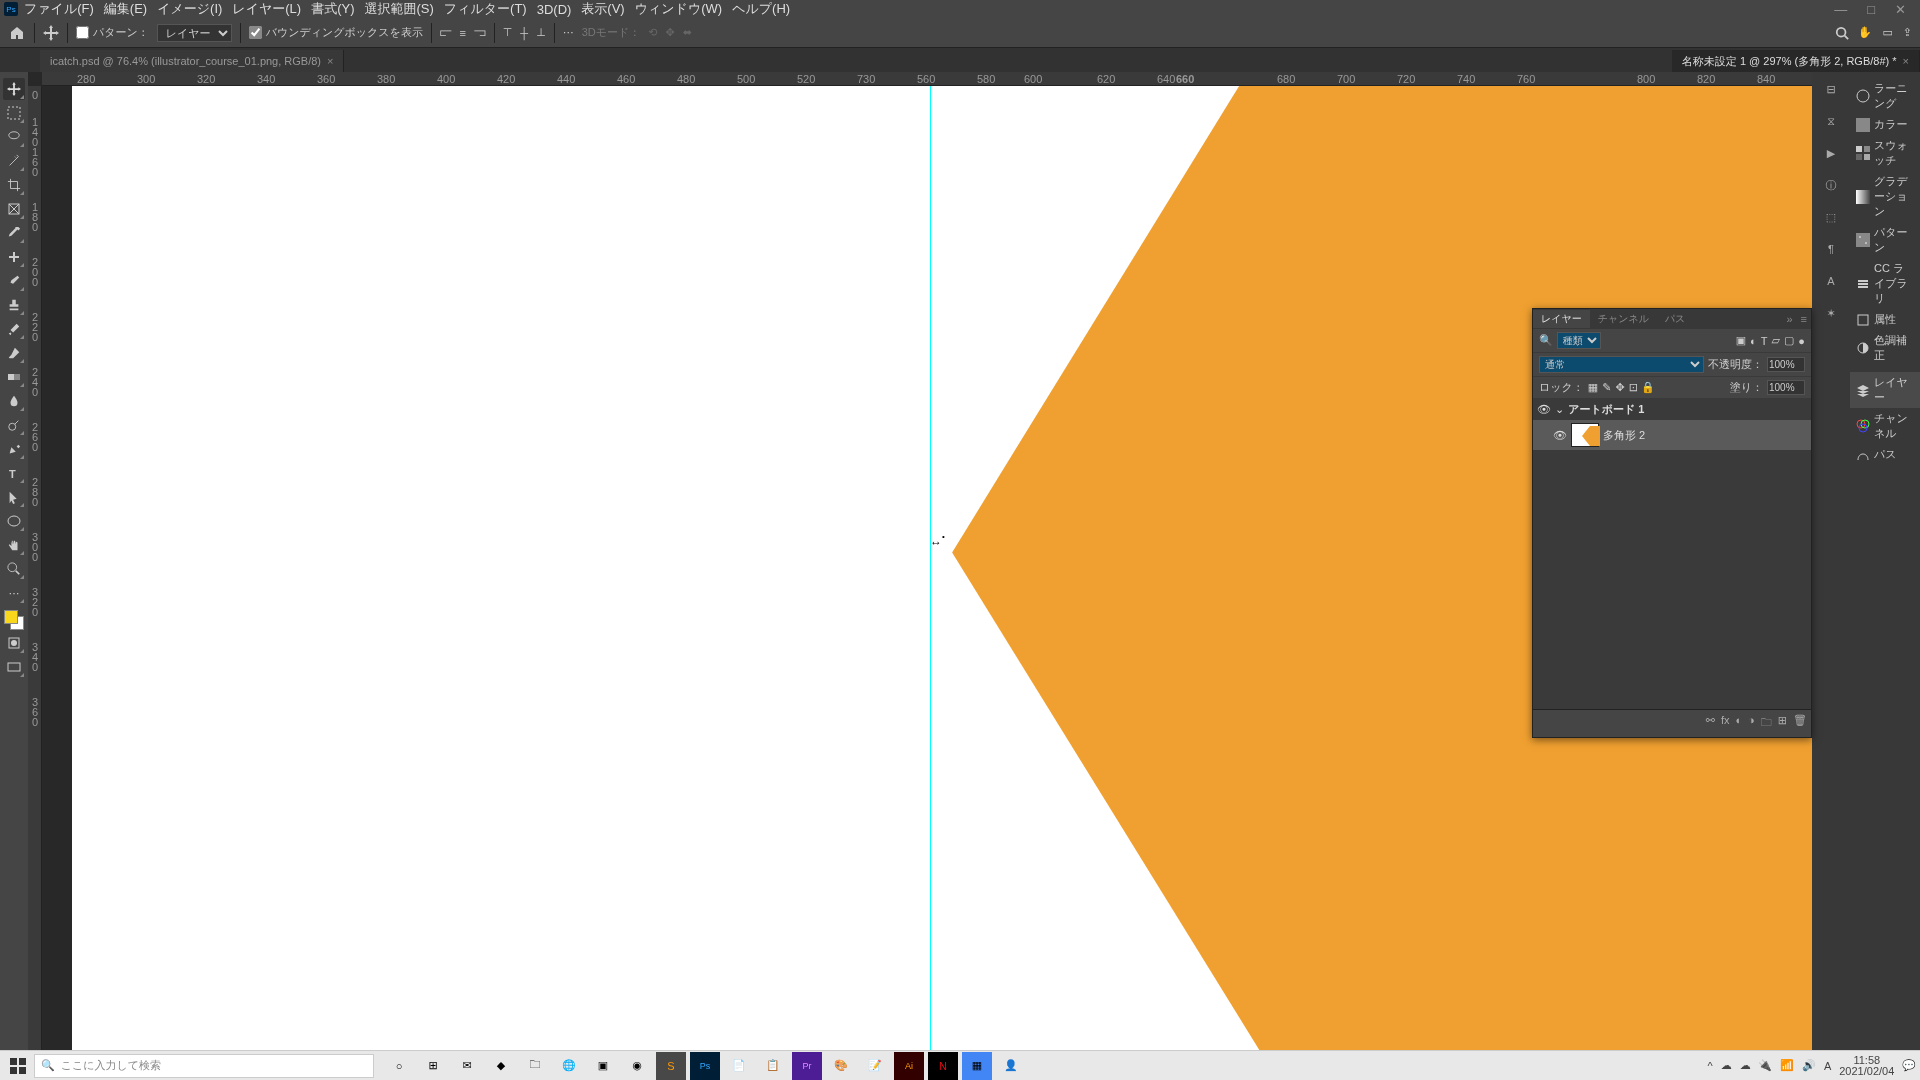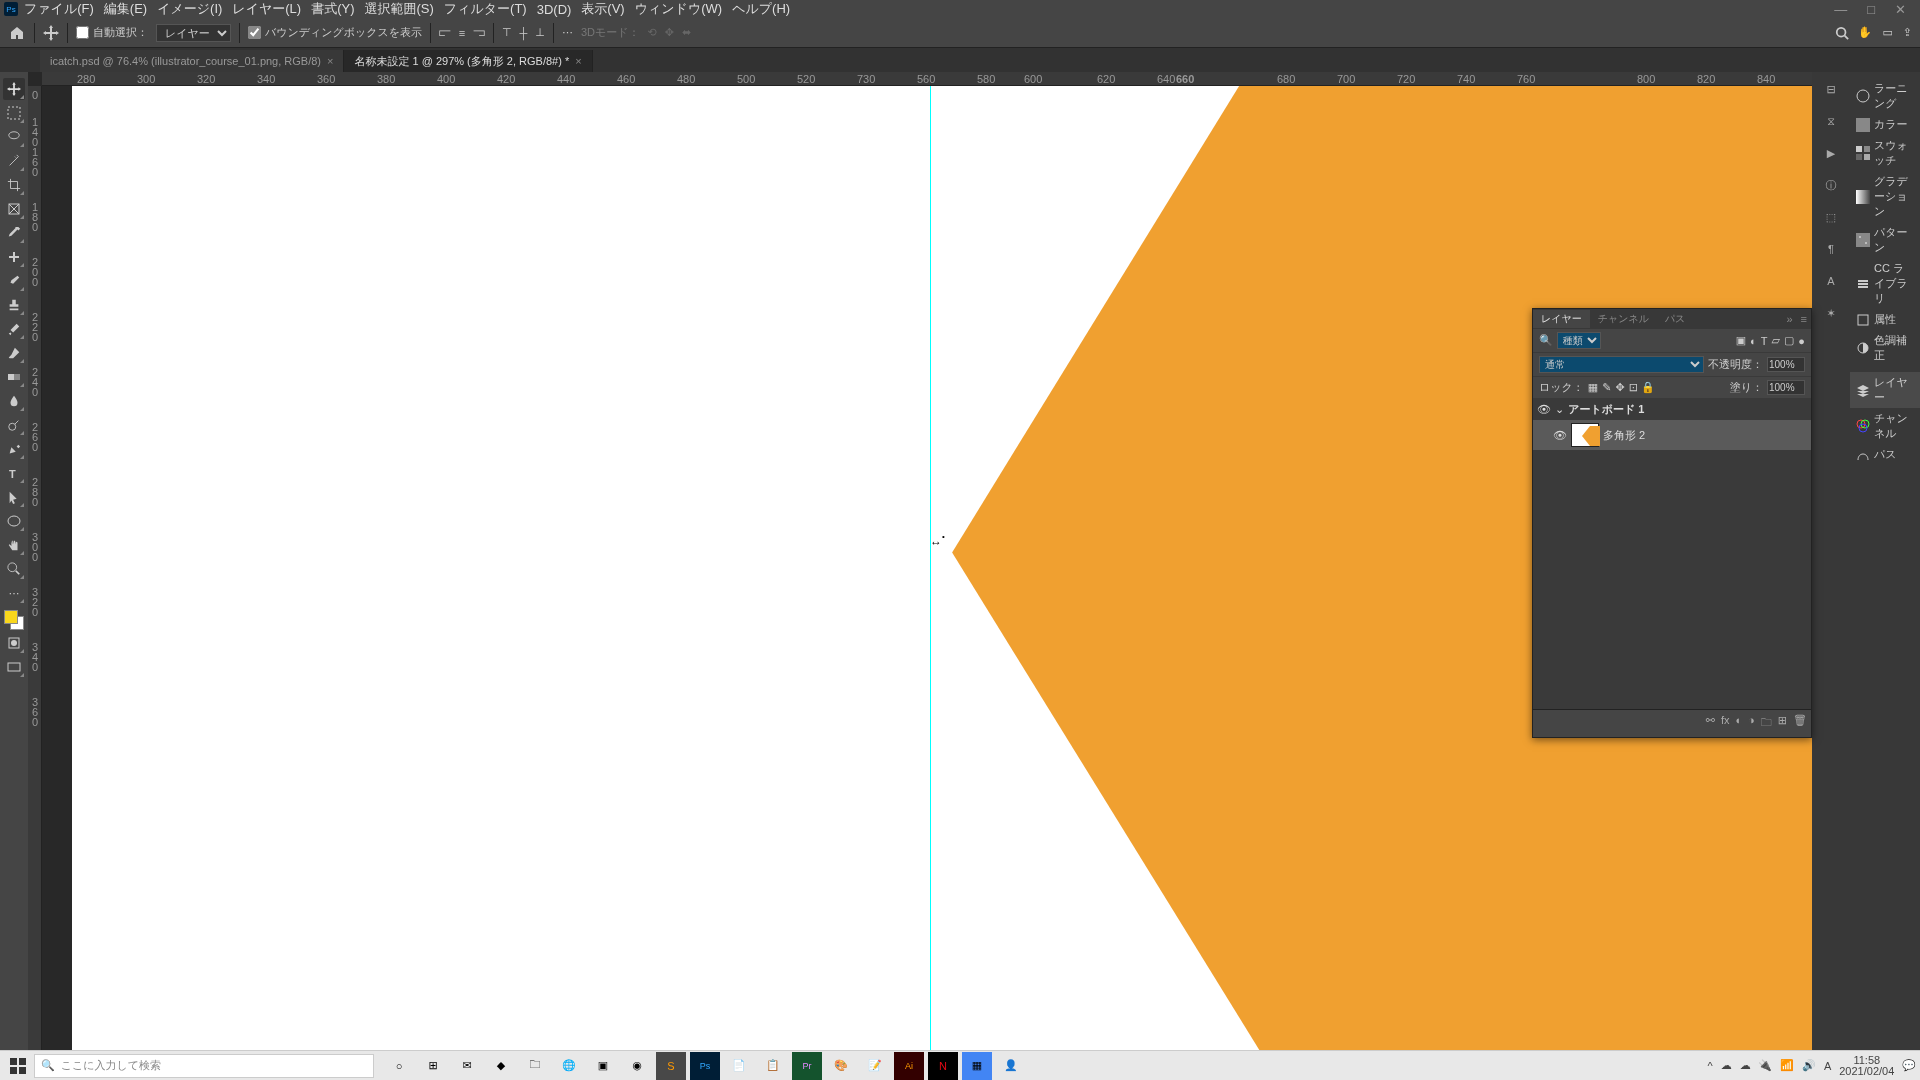--- a/index.html
+++ b/index.html
@@ -9,21 +9,21 @@
 .menubar span { margin-right:10px; font-size:13px; }
 .menubar .winctrl { margin-left:auto; display:flex; gap:10px; color:#999; }
 .optbar { height:30px; background:#454545; border-bottom:1px solid #222; display:flex; align-items:center; padding:0 8px; gap:8px; color:#ccc; }
 .optbar .home { width:18px; height:18px; display:flex; align-items:center; justify-content:center; }
 .optbar .sep { width:1px; height:20px; background:#222; }
 .optbar .chk { display:flex; align-items:center; gap:4px; }
 .optbar .chk input { accent-color:#888; }
 .optbar select { background:#333; color:#ccc; border:1px solid #555; padding:1px 4px; font-size:11px; }
 .optbar .right { margin-left:auto; display:flex; gap:10px; align-items:center; }
 .optbar .right svg { fill:#aaa; }
-.tabbar { height:24px; background:#323232; display:flex; align-items:flex-end; padding-left:40px; }
+.tabbar { height:24px; background:#323232; display:flex; align-items:flex-end; padding-left:40px;justify-content:space-between; }
 .tab { height:22px; padding:3px 10px; background:#383838; color:#999; border-right:1px solid #222; display:flex; align-items:center; gap:6px; font-size:11px; }
 .tab.active { background:#282828; color:#ddd; }
 .tab .x { color:#888; cursor:pointer; }
 .main { display:flex; height:calc(100% - 18px - 30px - 24px - 30px); }
 .tools { width:28px; background:#454545; display:flex; flex-direction:column; align-items:center; padding-top:6px; gap:2px; }
 .tools .t { width:22px; height:22px; display:flex; align-items:center; justify-content:center; color:#ccc; border-radius:2px; position:relative; }
 .tools .t.active { background:#333; }
 .tools .t::after { content:""; position:absolute; right:1px; bottom:1px; border:2px solid transparent; border-right-color:#888; border-bottom-color:#888; width:0; height:0; }
 .tools .sw { margin-top:4px; position:relative; width:20px; height:20px; }
 .tools .sw .fg { position:absolute; width:14px; height:14px; background:#f9d71c; border:1px solid #888; top:0; left:0; }
@@ -97,21 +97,21 @@
     </div>
   <div class="sep"></div>
   <div>
       <svg width="16" height="16" viewBox="0 0 16 16">
         <path fill="#ccc" d="M8 0l2 3H9v4h4V6l3 2-3 2V9H9v4h1l-2 3-2-3h1V9H3v1L0 8l3-2v1h4V3H6z"></path>
       </svg>
     </div>
   <div class="sep"></div>
   <label class="chk">
       <input type="checkbox" style="">
-      <span>自動選択：</span>
+      <span>パターン：</span>
     </label>
   <select><option>レイヤー</option></select>
   <div class="sep"></div>
   <label class="chk">
       <input type="checkbox" checked="" style="">
       <span>バウンディングボックスを表示</span>
     </label>
   <div class="sep"></div>
   <span>⫍</span>
   <span>≡</span>
@@ -522,21 +522,21 @@
     <div class="app">✉</div>
     <div class="app">◆</div>
     <div class="app">🗀</div>
     <div class="app">🌐</div>
     <div class="app">▣</div>
     <div class="app">◉</div>
     <div class="app" style="background:#484848;color:#f90">S</div>
     <div class="app" style="background:#001e36;color:#31a8ff;font-size:9px">Ps</div>
     <div class="app">📄</div>
     <div class="app">📋</div>
-    <div class="app" style="background:#14532d;color:#e489ff;font-size:9px">Pr</div>
+    <div class="app" style="background:#4c1d95;color:#e489ff;font-size:9px">Pr</div>
     <div class="app">🎨</div>
     <div class="app">📝</div>
     <div class="app" style="background:#330000;color:#ff9a00;font-size:9px">Ai</div>
     <div class="app" style="background:#000;color:#e50914">N</div>
     <div class="app" style="background:#4285f4">▦</div>
     <div class="app">👤</div>
   </div>
   <div class="tray">
     <span>^</span>
     <span>☁</span>

